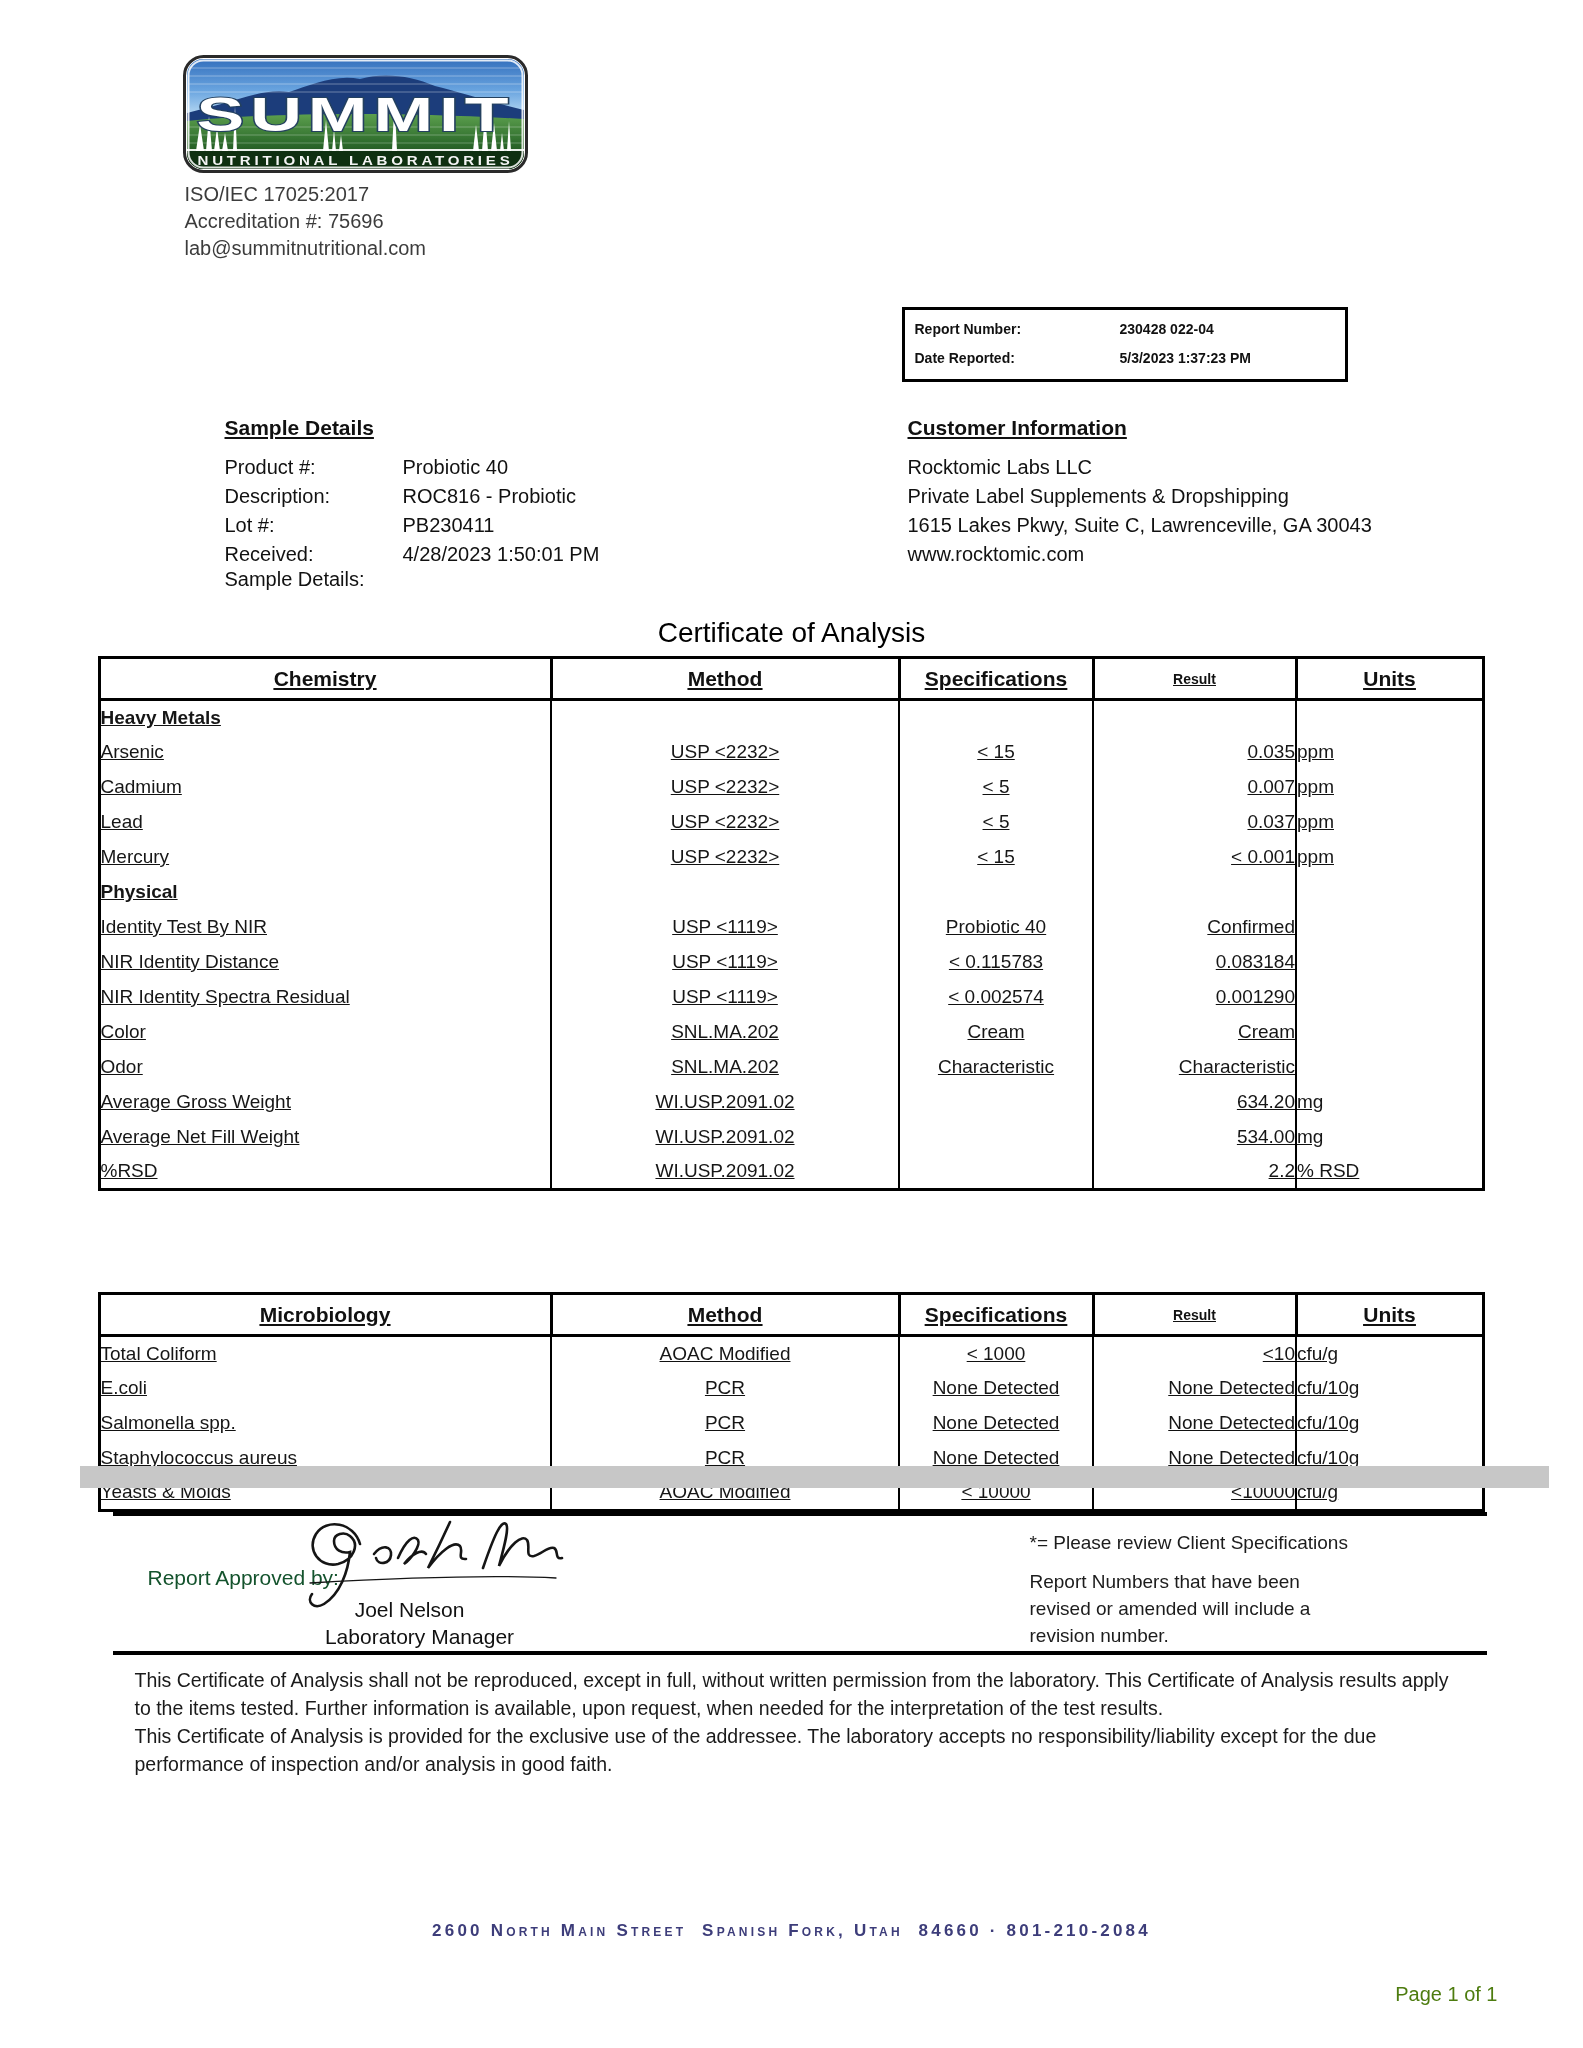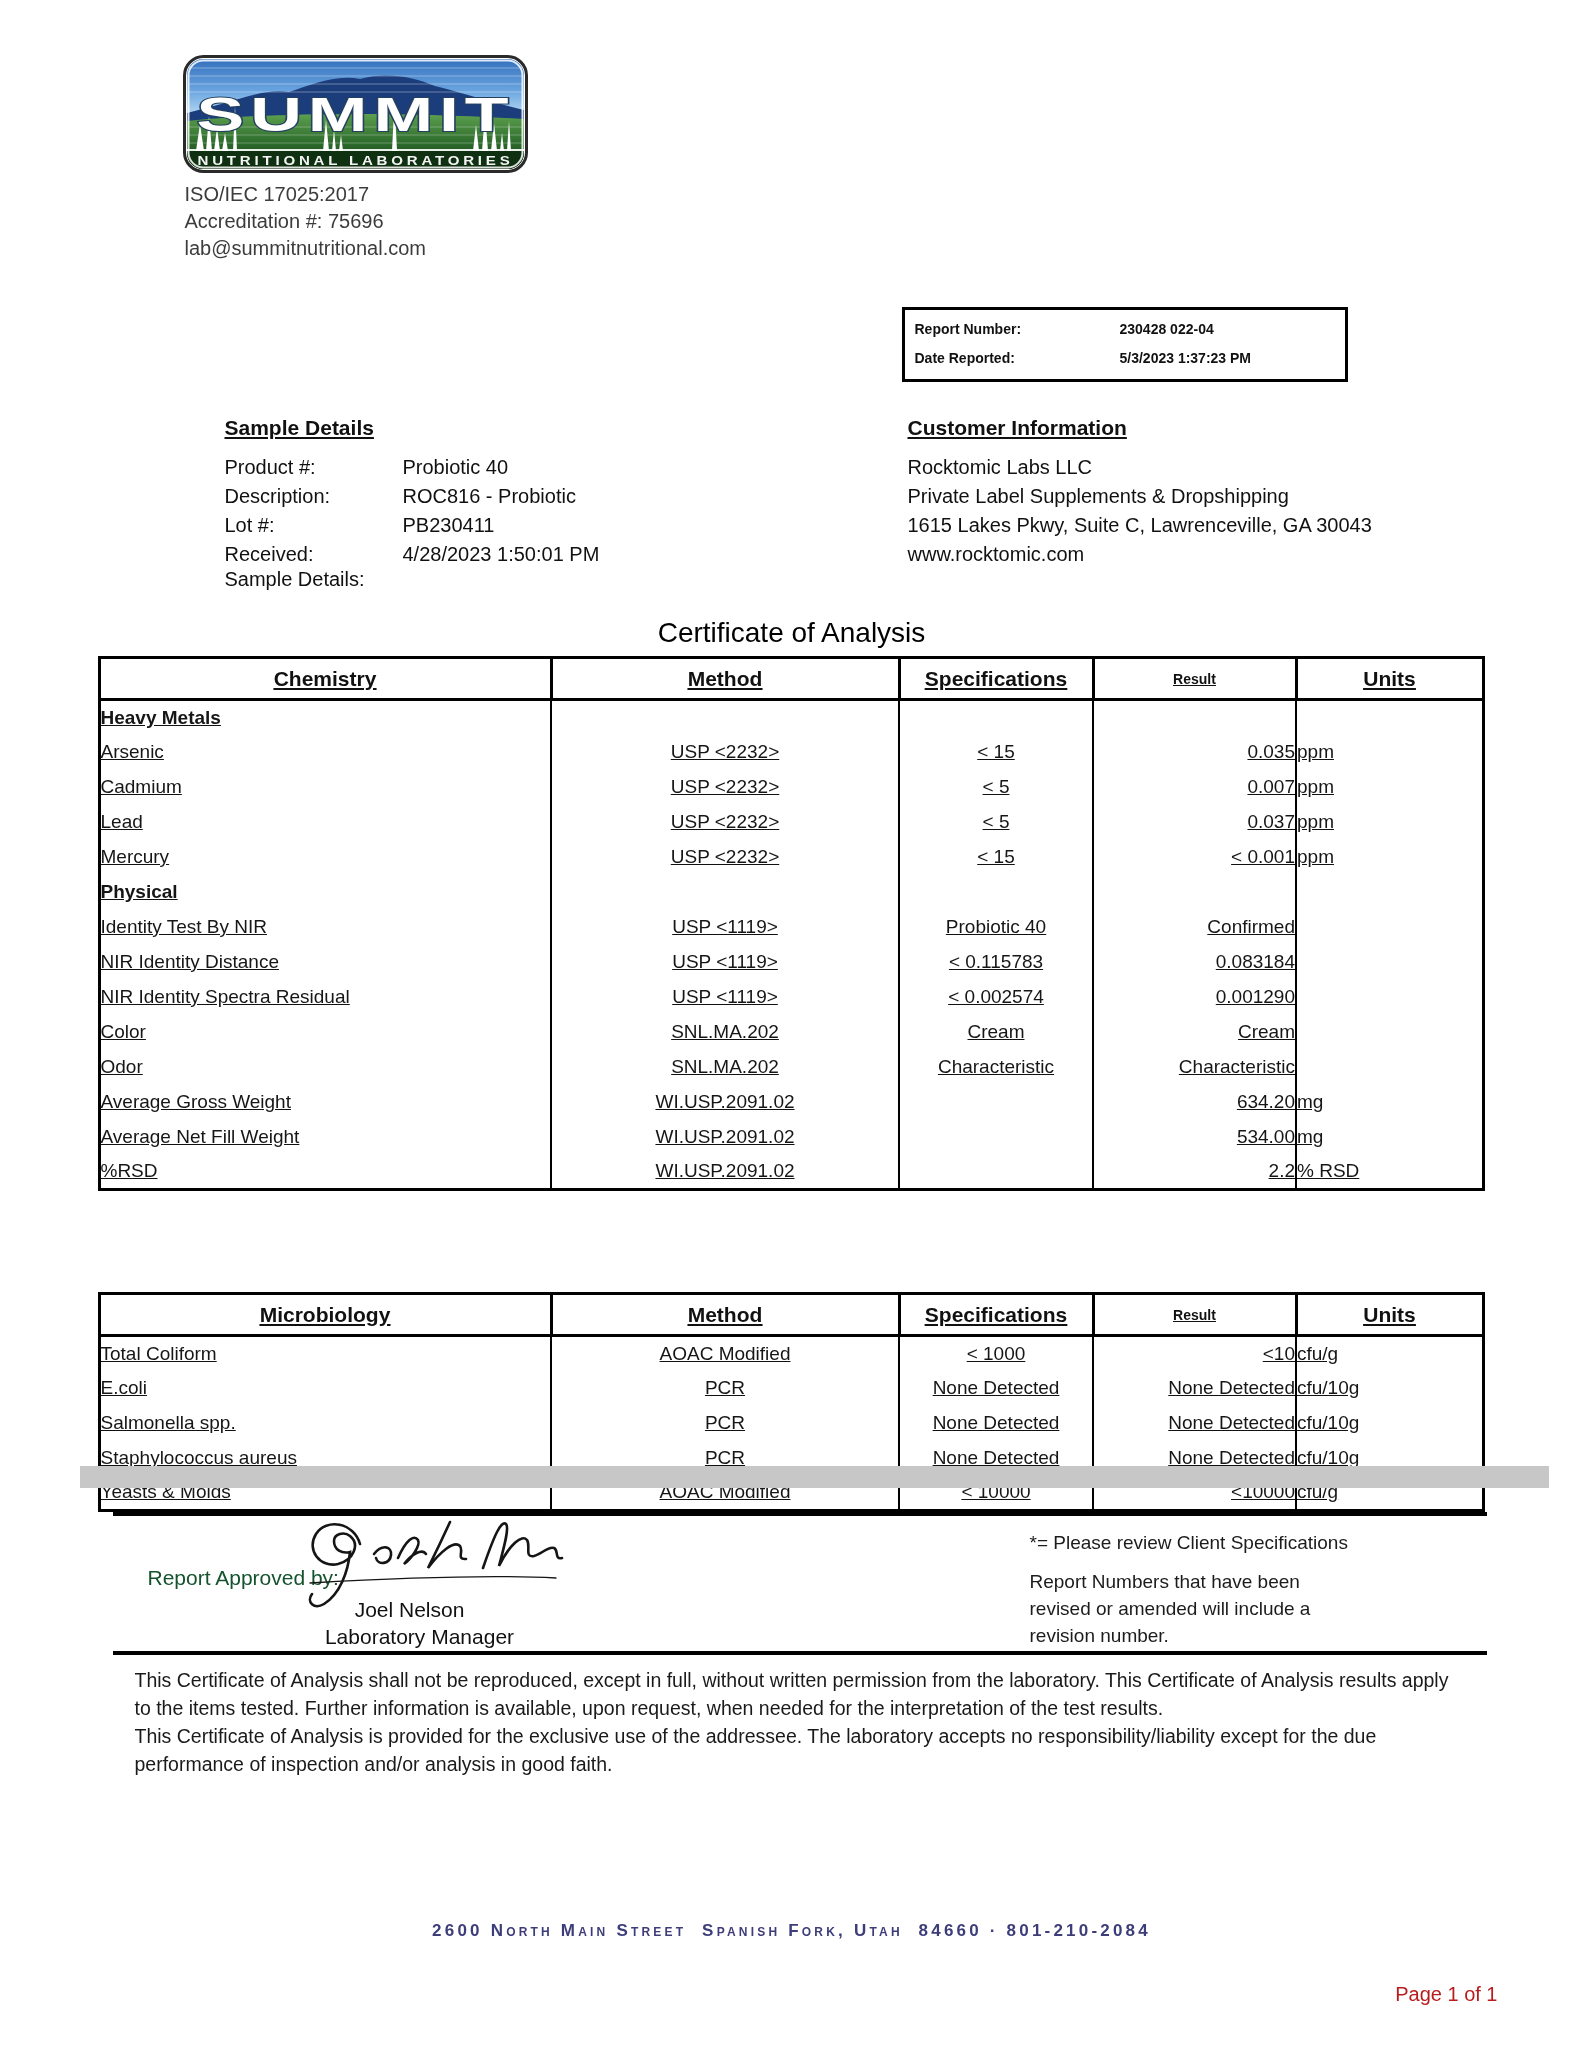--- a/index.html
+++ b/index.html
@@ -54,21 +54,21 @@
   .signer-name  { position:absolute; left:255px; top:1598px; width:240px; text-align:center; font-size:21px; }
   .signer-title { position:absolute; left:245px; top:1625px; width:280px; text-align:center; font-size:21px; }
   .note-spec { position:absolute; left:995px; top:1532px; font-size:19px; color:#1c1c1c; }
   .note-revision { position:absolute; left:995px; top:1568px; width:320px; font-size:19px; line-height:27px; color:#1c1c1c; }
 
   
   .disclaimer { position:absolute; left:100px; top:1666px; width:1400px; font-size:19.5px; line-height:28px; color:#1a1a1a; }
 
   
   .footer-address { position:absolute; left:0; top:1921px; width:100%; text-align:center; font-size:17px; font-weight:bold; letter-spacing:3.2px; font-variant:small-caps; color:#3d3d7a; white-space:pre; }
-  .page-number { position:absolute; right:51px; top:1983px; font-size:20px; color:#b91c1c; }
+  .page-number { position:absolute; right:51px; top:1983px; font-size:20px; color:#4d7c0f; }
 </style>
 </head>
 <body>
 
 <div class="page">
 
   <div class="logo" style="position:absolute;left:148px;top:55px;">
     <svg width="345" height="118" viewBox="0 0 345 118">
       <defs>
         <linearGradient id="sky" x1="0" y1="0" x2="0" y2="1">

